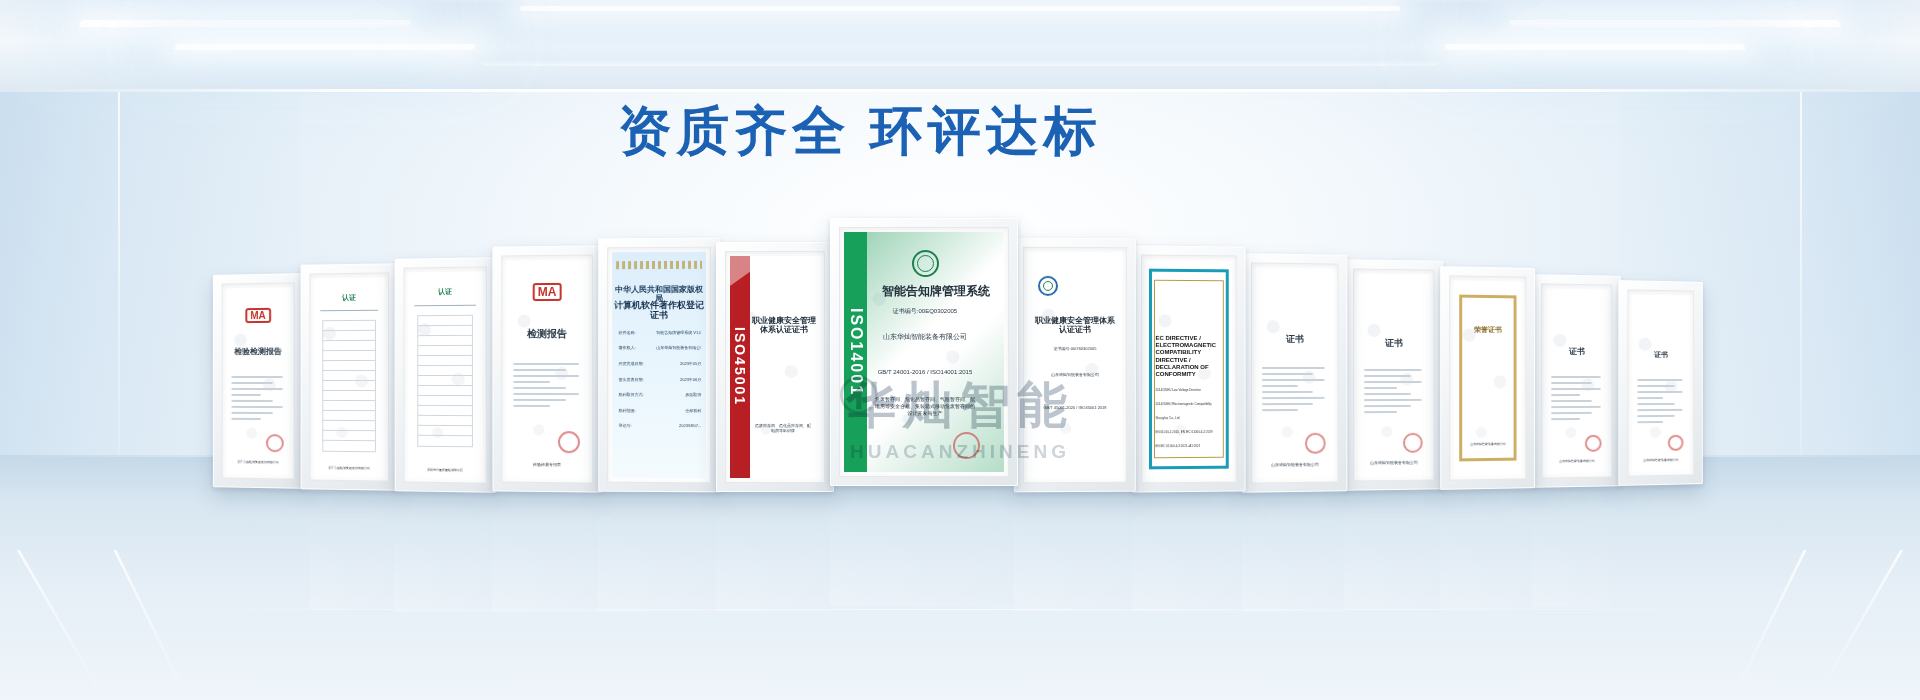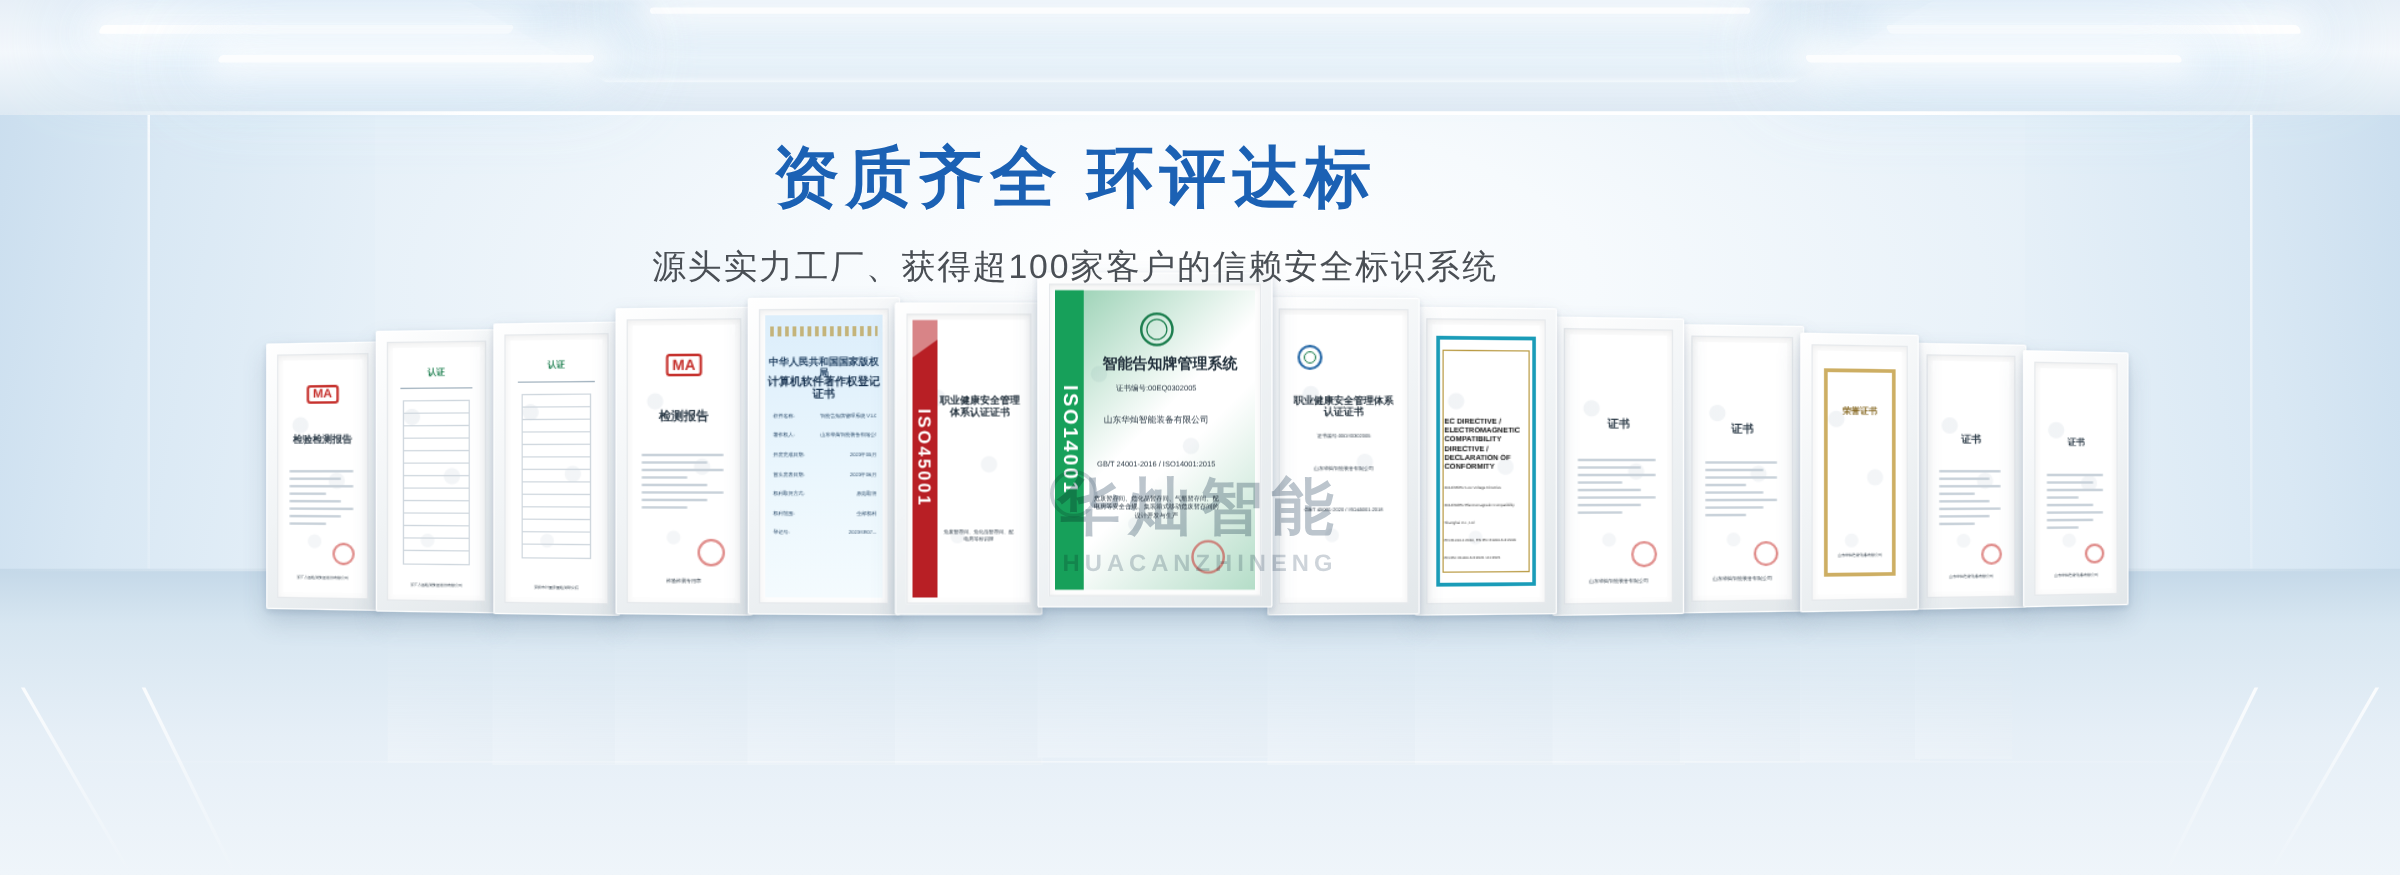--- a/index.html
+++ b/index.html
@@ -92,21 +92,21 @@
     height:150px; width:3px;
   }
   .fr1{ left:60px;  transform:skewX(30deg);} .fr2{ left:150px; transform:skewX(26deg);}
   .fr3{ right:60px; transform:skewX(-30deg);} .fr4{ right:150px;transform:skewX(-26deg);}
   .floor-band{
     position:absolute; left:0; bottom:90px; width:100%; height:1px;
     background:linear-gradient(90deg,rgba(255,255,255,0),rgba(255,255,255,.7),rgba(255,255,255,0));
   }
 
   
-  .headings{ position:absolute; left:0; top:11px; width:1720px; text-align:center; z-index:20; }
+  .headings{ position:absolute; left:0; top:0; width:1720px; text-align:center; z-index:20; }
   .headline{
     margin-top:96px;
     font-size:53px; font-weight:bold; letter-spacing:5px;
     color:#1b61b4;
     text-shadow:0 1px 0 rgba(255,255,255,.85);
     font-family:"Liberation Sans","DejaVu Sans",sans-serif;
   }
   .subline{
     margin-top:16px;
     font-size:27px; letter-spacing:1.5px; color:#4a4f55;
@@ -278,21 +278,20 @@
     <div class="floor-band"></div>
     <div class="floor-ray fr1"></div>
     <div class="floor-ray fr2"></div>
     <div class="floor-ray fr3"></div>
     <div class="floor-ray fr4"></div>
   </div>
 </div>
 
 <div class="headings">
   <div class="headline">资质齐全 环评达标</div>
-  <div class="subline">源头实力工厂、获得超100家客户的信赖安全标识系统</div>
 </div>
 
 <div class="cert-row" id="certRow">
     <div class="frame" title="检验检测报告" style="width: 92px; height: 214px; z-index: 1; margin-bottom: 4px; transform: perspective(900px) rotateY(-8.8deg);">
       <div class="mat">
         <div class="paper">
           <div style="position: absolute; left: 50%; transform: translateX(-50%); top: 20px; font-size: 10px; font-weight: bold; color: rgb(198, 50, 46); border: 2px solid rgb(198, 50, 46); padding: 0px 3px; border-radius: 3px;">MA</div>
           <div class="ptitle" style="top: 59px; font-size: 8px; color: rgb(43, 58, 71);">检验检测报告</div>
           <div class="plines" style="top: 88px;">
             <div class="pline l"></div>

